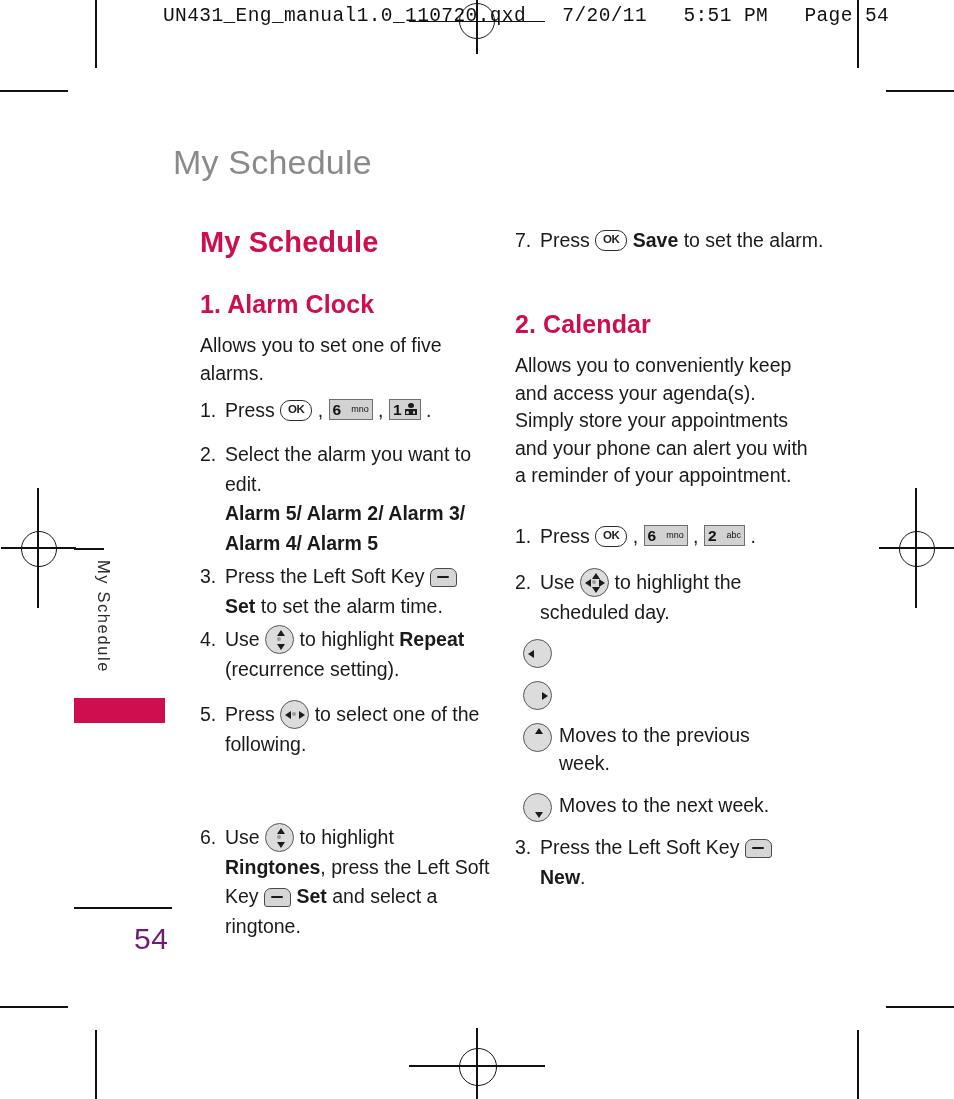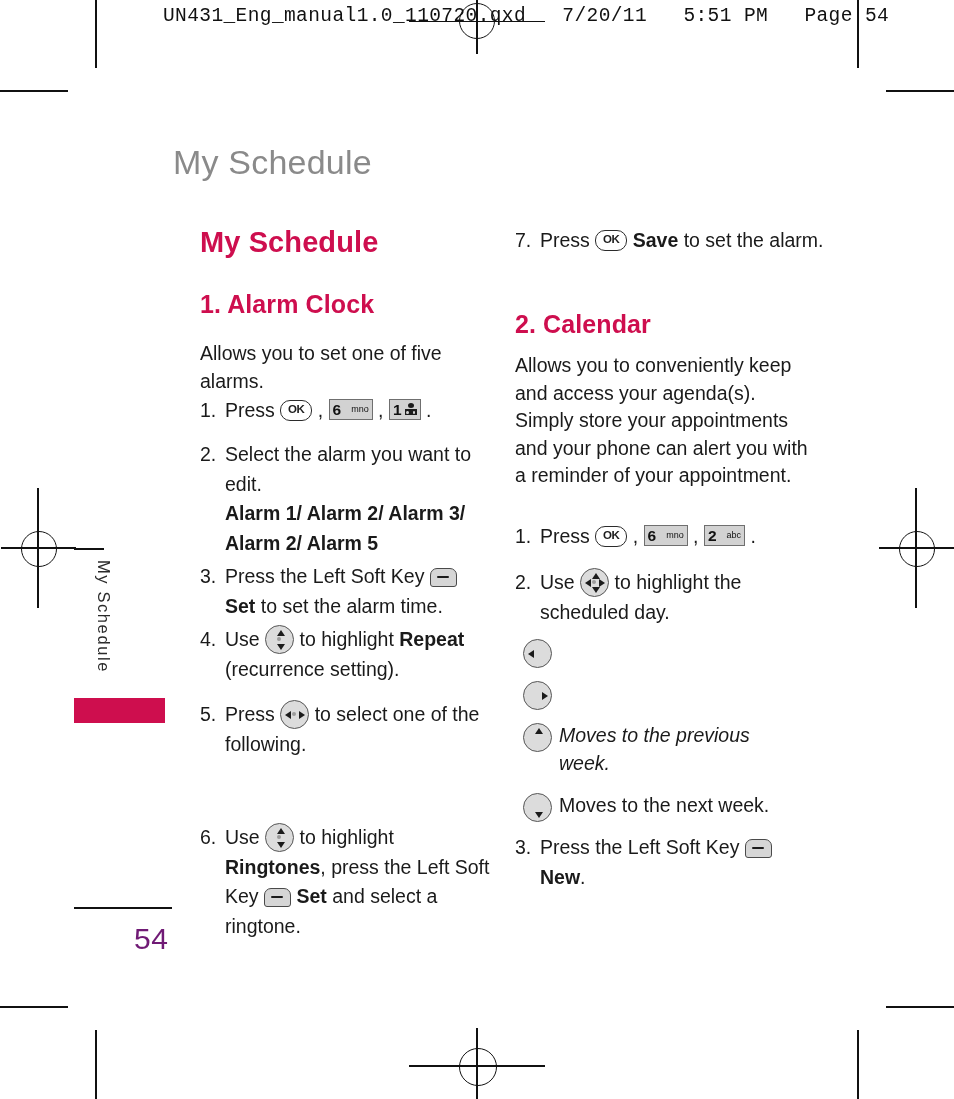--- a/index.html
+++ b/index.html
@@ -220,35 +220,35 @@
 
   <div class="foot-rule"></div>
   <div class="folio">54</div>
 
   <div class="col col-left">
 
     <h1 class="sect" style="position:absolute;top:226px;">My Schedule</h1>
 
     <h2 class="sub" style="position:absolute;top:290px;">1. Alarm Clock</h2>
 
-    <p class="body" style="position:absolute;top:332px;width:280px;margin-top:8px;">Allows you to set one of five alarms.</p>
+    <p class="body" style="position:absolute;top:332px;width:280px;">Allows you to set one of five alarms.</p>
 
     <div class="step" style="position:absolute;top:396px;width:290px;">
       <span class="num">1.</span>
       <span class="txt">Press
         <span class="ico ico-ok"><i>OK</i></span> ,
         <span class="ico ico-key"><span class="kd">6</span><span class="kl">mno</span></span> ,
         <span class="ico ico-key"><span class="kd">1</span><span class="vm"><span class="vmtop"></span><span class="vmbot"></span></span></span> .
       </span>
     </div>
 
     <div class="step" style="position:absolute;top:440px;width:290px;">
       <span class="num">2.</span>
       <span class="txt">Select the alarm you want to edit.<br>
-        <b>Alarm 1/ Alarm 2/ Alarm 3/ Alarm 2/ Alarm 5</b>
+        <b>Alarm 5/ Alarm 2/ Alarm 3/ Alarm 4/ Alarm 5</b>
       </span>
     </div>
 
     <div class="step" style="position:absolute;top:562px;width:290px;">
       <span class="num">3.</span>
       <span class="txt">Press the Left Soft Key
         <span class="ico ico-soft"></span><br>
         <b>Set</b> to set the alarm time.
       </span>
     </div>
@@ -317,21 +317,21 @@
     <div class="bullet" style="position:absolute;top:637px;width:300px;">
       <span class="bic ico ico-nav">
           <span class="ar left"></span>
         </span>
     </div>
     <div class="bullet" style="position:absolute;top:679px;width:300px;">
       <span class="bic ico ico-nav">
           <span class="ar right"></span>
         </span>
     </div>
-    <div class="bullet" style="position:absolute;top:721px;width:230px;font-style:italic;">
+    <div class="bullet" style="position:absolute;top:721px;width:230px;">
       <span class="bic ico ico-nav">
           <span class="ar up"></span>
         </span>
       <span>Moves to the previous week.</span>
     </div>
     <div class="bullet" style="position:absolute;top:791px;width:300px;">
       <span class="bic ico ico-nav">
           <span class="ar down"></span>
         </span>
       <span>Moves to the next week.</span>

